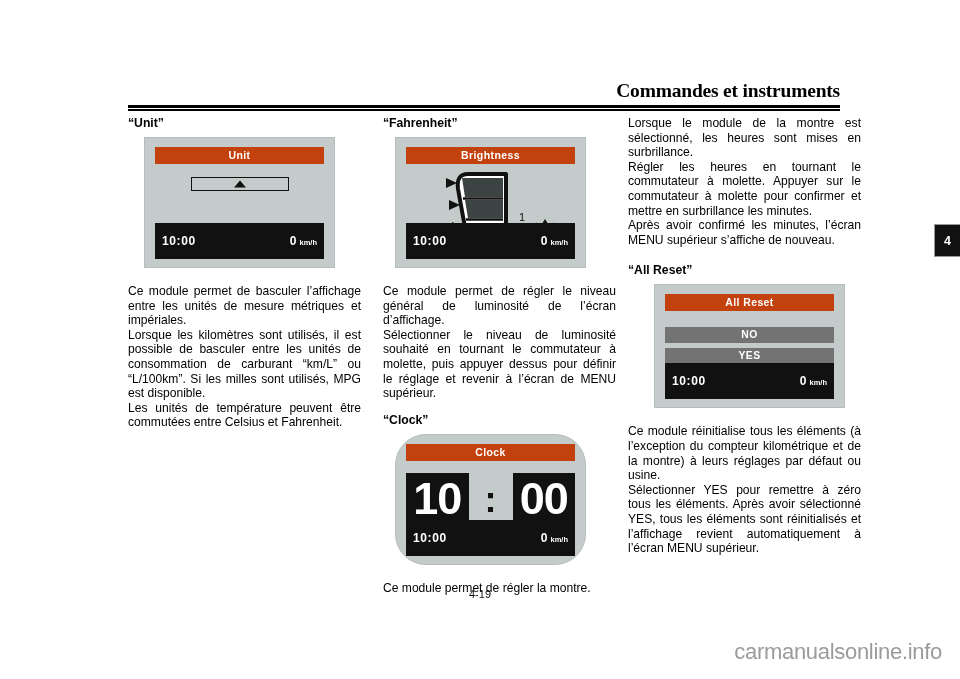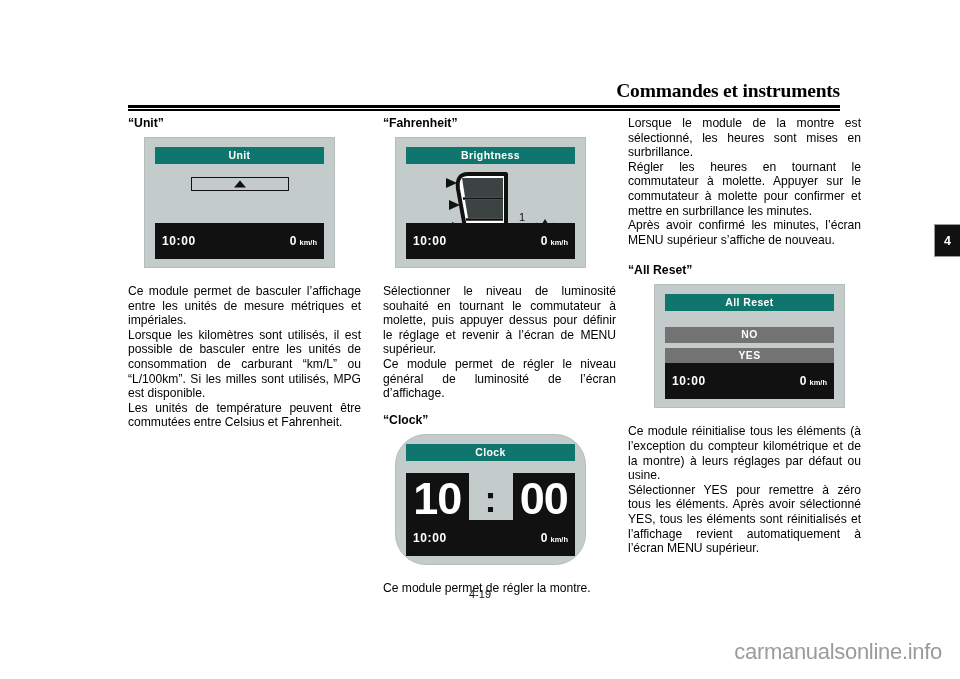--- a/index.html
+++ b/index.html
@@ -95,21 +95,21 @@
     border: 1px solid #b5bdbd;
     padding: 9px 10px 8px 10px;
     position: relative;
   }
   .screen-unit    { width: 191px; height: 131px; margin: 4px 0 0 16px; }
   .screen-bright  { width: 191px; height: 131px; margin: 4px 0 0 12px; }
   .screen-clock   { width: 191px; height: 131px; margin: 4px 16px 0 12px; border-radius: 31px; }
   .screen-reset   { width: 191px; height: 124px; margin: 4px 0 0 26px; }
 
   .title-bar {
-    background: #0f766e;
+    background: #c2410c;
     color: #ffffff;
     font-size: 10.5px;
     font-weight: bold;
     text-align: center;
     height: 17px;
     line-height: 17px;
     letter-spacing: 0.4px;
   }
 
   .rows { margin-top: 9px; }
@@ -348,22 +348,22 @@
       <div class="status-bar">
         <span class="status-clock">10:00</span>
         <span class="status-speed">
           <span>0</span>
           <span class="unit">km/h</span>
         </span>
       </div>
     </div>
 
     <div class="gap-16"></div>
+    <p class="para">Ce module permet de régler le niveau général de luminosité de l’écran d’affichage.</p>
     <p class="para">Sélectionner le niveau de luminosité souhaité en tournant le commutateur à molette, puis appuyer dessus pour définir le réglage et revenir à l’écran de MENU supérieur.</p>
-    <p class="para">Ce module permet de régler le niveau général de luminosité de l’écran d’affichage.</p>
 
     <div class="gap-12"></div>
     <div class="sec-head">“Clock”</div>
 
     <div class="screen screen-clock">
       <div class="title-bar">Clock</div>
 
       <div class="clock-art">
         <span class="digit-box">10</span>
         <span class="colon">:</span>

